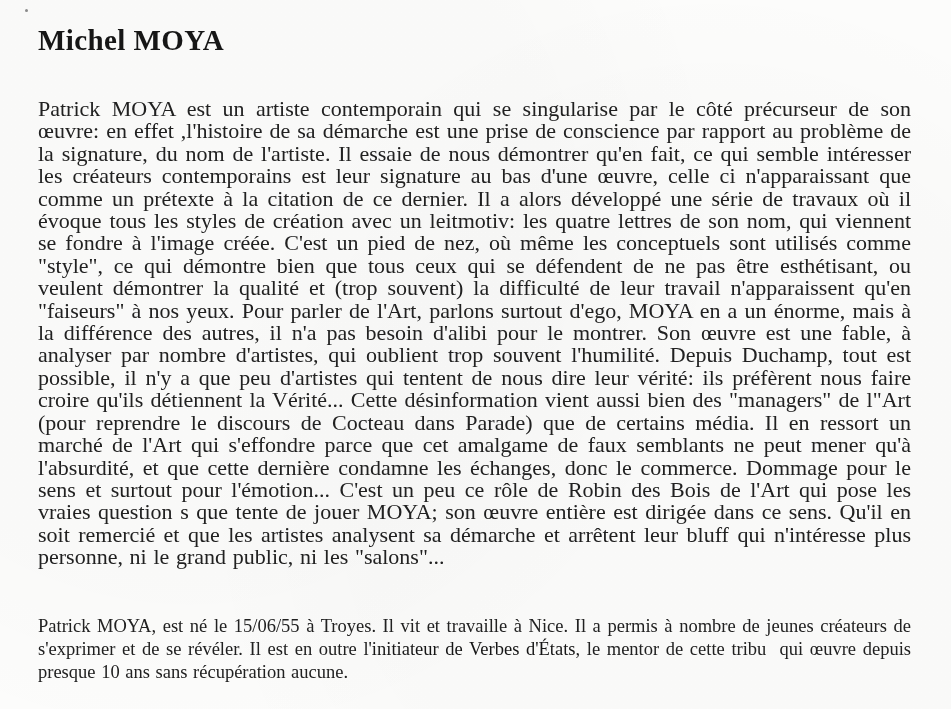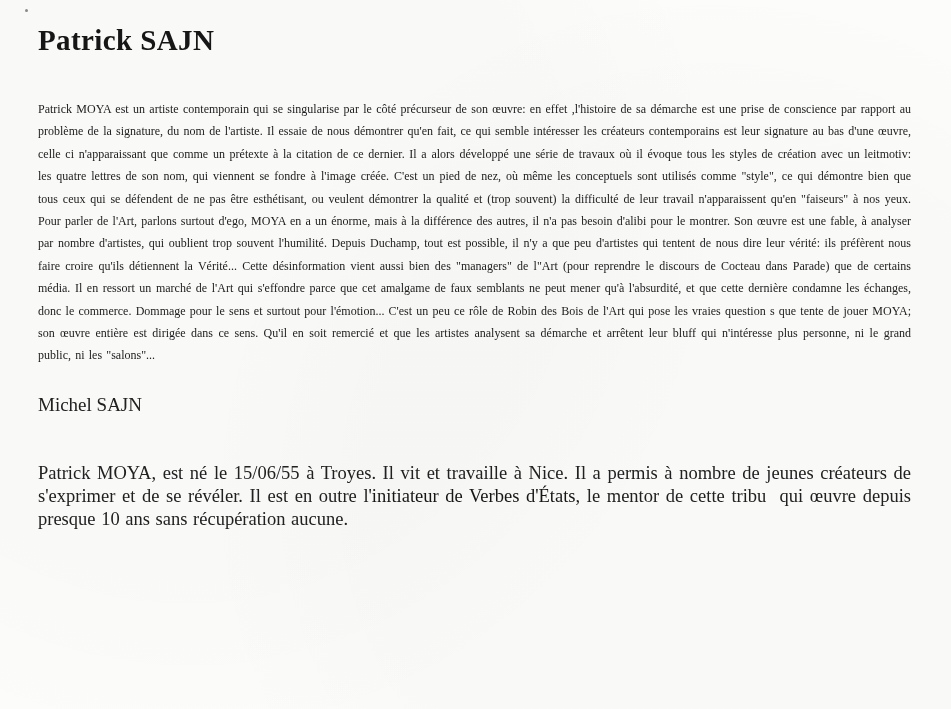--- a/index.html
+++ b/index.html
@@ -35,21 +35,21 @@
   h1.title {
     margin: 0;
     padding-top: 24px;
     font-size: 29px;
     font-weight: bold;
     letter-spacing: 0.4px;
     color: #161616;
   }
   p.body-text {
     margin: 41px 0 0 0;
-    font-size: 12px;
+    font-size: 22px;
     line-height: 22.4px;
     text-align: justify;
     word-spacing: 1.2px;
     color: #212121;
   }
   p.signature {
     margin: 27px 0 0 0;
     font-size: 19px;
     color: #212121;
   }
@@ -65,20 +65,19 @@
     font-weight: normal;
     color: #161616;
   }
 </style>
 </head>
 <body>
 
 <div class="page">
   <div class="speck"></div>
 
-  <h1 class="title">Patrick SAJN</h1>
+  <h1 class="title">Michel MOYA</h1>
 
   <p class="body-text">Patrick MOYA est un artiste contemporain qui se singularise par le côté précurseur de son œuvre: en effet ,l'histoire de sa démarche est une prise de conscience par rapport au problème de la signature, du nom de l'artiste. Il essaie de nous démontrer qu'en fait, ce qui semble intéresser les créateurs contemporains est leur signature au bas d'une œuvre, celle ci n'apparaissant que comme un prétexte à la citation de ce dernier. Il a alors développé une série de travaux où il évoque tous les styles de création avec un leitmotiv: les quatre lettres de son nom, qui viennent se fondre à l'image créée. C'est un pied de nez, où même les conceptuels sont utilisés comme "style", ce qui démontre bien que tous ceux qui se défendent de ne pas être esthétisant, ou veulent démontrer la qualité et (trop souvent) la difficulté de leur travail n'apparaissent qu'en "faiseurs" à nos yeux. Pour parler de l'Art, parlons surtout d'ego, MOYA en a un énorme, mais à la différence des autres, il n'a pas besoin d'alibi pour le montrer. Son œuvre est une fable, à analyser par nombre d'artistes, qui oublient trop souvent l'humilité. Depuis Duchamp, tout est possible, il n'y a que peu d'artistes qui tentent de nous dire leur vérité: ils préfèrent nous faire croire qu'ils détiennent la Vérité... Cette désinformation vient aussi bien des "managers" de l"Art (pour reprendre le discours de Cocteau dans Parade) que de certains média. Il en ressort un marché de l'Art qui s'effondre parce que cet amalgame de faux semblants ne peut mener qu'à l'absurdité, et que cette dernière condamne les échanges, donc le commerce. Dommage pour le sens et surtout pour l'émotion... C'est un peu ce rôle de Robin des Bois de l'Art qui pose les vraies question s que tente de jouer MOYA; son œuvre entière est dirigée dans ce sens. Qu'il en soit remercié et que les artistes analysent sa démarche et arrêtent leur bluff qui n'intéresse plus personne, ni le grand public, ni les "salons"...</p>
 
-  <p class="signature">Michel SAJN</p>
 
   <p class="bio-text"><span>Patrick MOYA, est né le 15/06/55 à Troyes. Il vit et travaille à Nice. Il a permis à nombre de jeunes créateurs de s'exprimer et de se révéler. Il est en outre l'</span><strong>initiateur de Verbes d'États</strong><span>, le mentor de cette tribu&nbsp; qui œuvre depuis presque 10 ans sans récupération aucune.</span></p>
 </div>
 
 </body></html>

